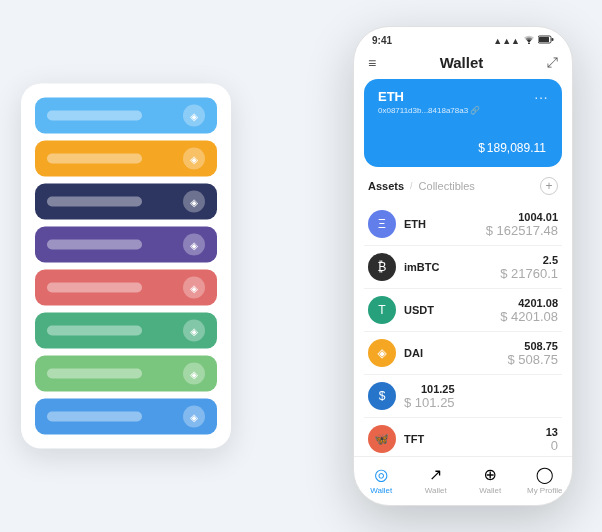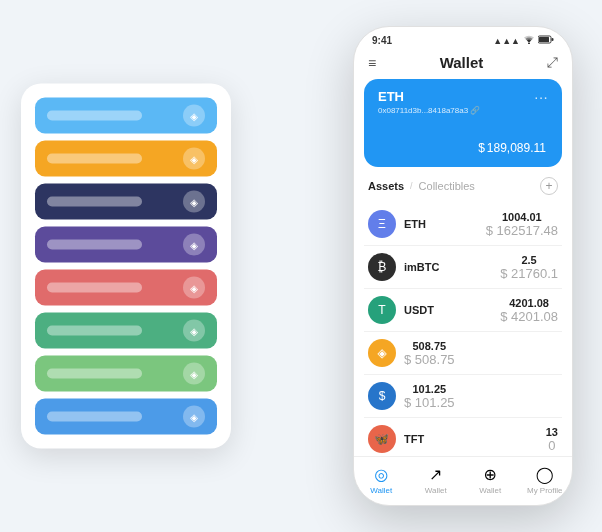--- a/index.html
+++ b/index.html
@@ -234,21 +234,21 @@
     }
 
     .asset-name {
       flex: 1;
       font-size: 11px;
       font-weight: 600;
       color: #222;
     }
 
     .asset-amounts {
-      text-align: center;
+      text-align: right;
     }
 
     .asset-amount-primary {
       font-size: 11px;
       font-weight: 600;
       color: #222;
     }
 
     .asset-amount-secondary {
       font-size: 13px;
@@ -406,20 +406,21 @@
         <div class="asset-item">
       <div class="asset-icon usdt-coin">T</div>
       <span class="asset-name">USDT</span>
       <div class="asset-amounts">
         <div class="asset-amount-primary">4201.08</div>
         <div class="asset-amount-secondary">$ 4201.08</div>
       </div>
     </div>
         <div class="asset-item">
       <div class="asset-icon dai-coin">◈</div>
+      <span class="asset-name">DAI</span>
       <div class="asset-amounts">
         <div class="asset-amount-primary">508.75</div>
         <div class="asset-amount-secondary">$ 508.75</div>
       </div>
     </div>
         <div class="asset-item">
       <div class="asset-icon usdc-coin">$</div>
       <div class="asset-amounts">
         <div class="asset-amount-primary">101.25</div>
         <div class="asset-amount-secondary">$ 101.25</div>

